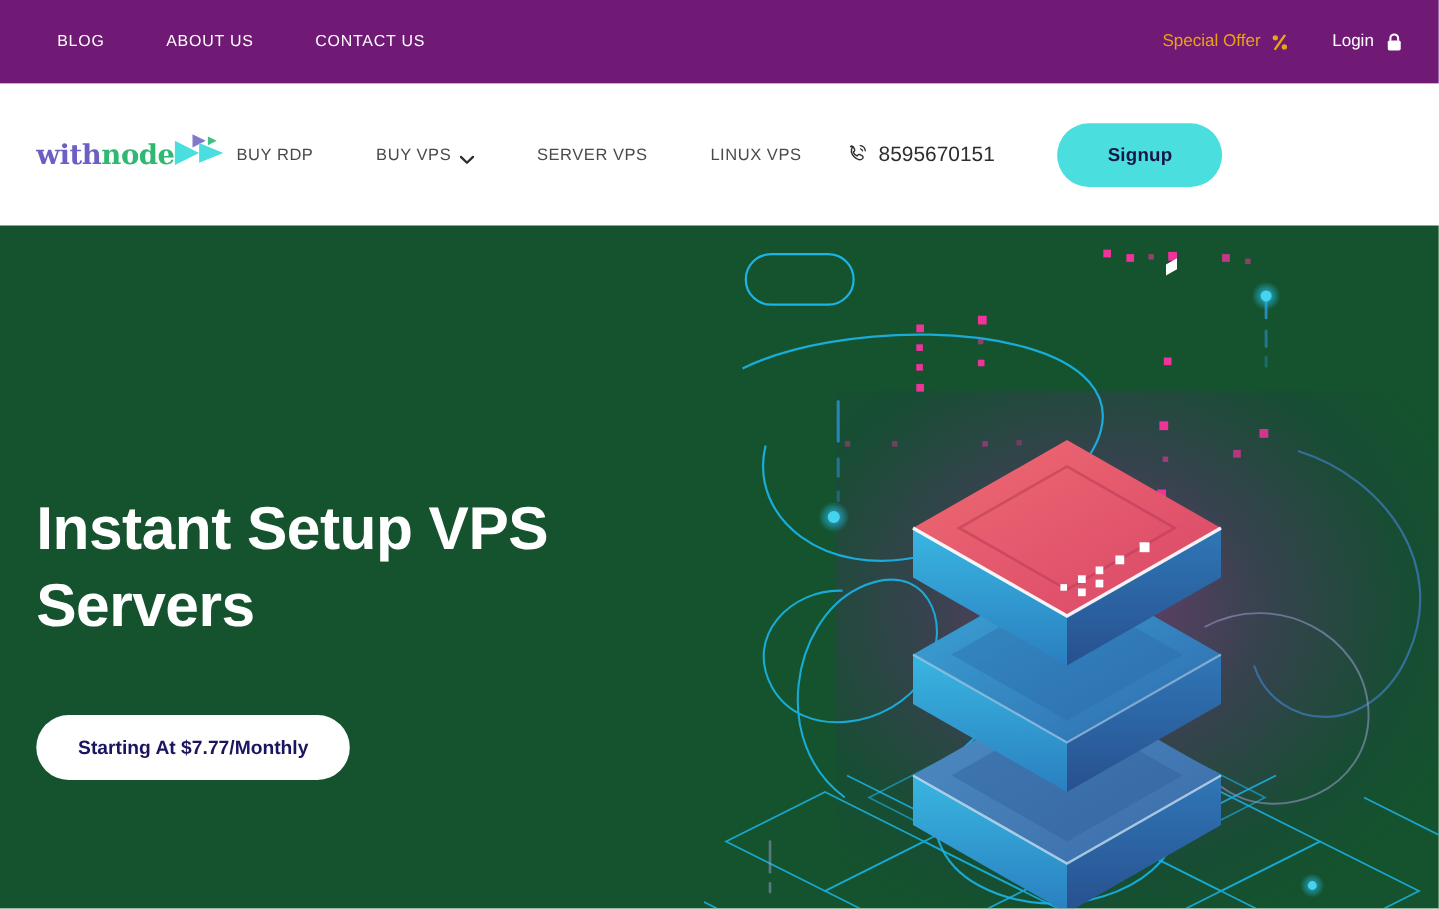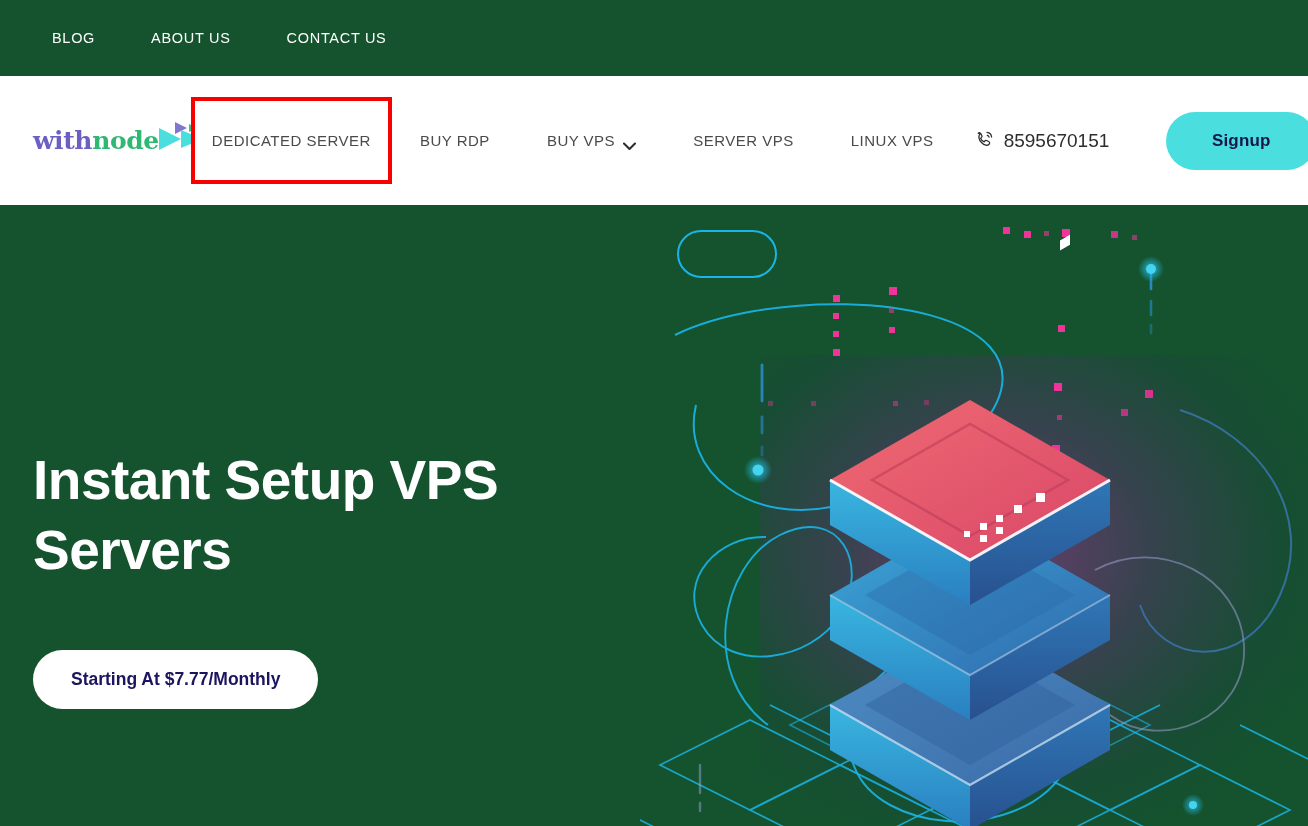--- a/index.html
+++ b/index.html
@@ -8,21 +8,21 @@
     width: 1308px; height: 826px;
     overflow: hidden;
     font-family: "Liberation Sans", sans-serif;
     background: #ffffff;
   }
   .page { position: relative; width: 1308px; height: 826px; overflow: hidden; }
 
   
   .topbar {
     position: absolute; left: 0; top: 0; width: 1308px; height: 76px;
-    background: #14532d;
+    background: #701a75;
     display: flex; align-items: center;
   }
   .topbar-left { display: flex; align-items: center; padding-left: 52px; gap: 0; }
   .topbar-link {
     color: #ffffff; font-size: 14.5px; letter-spacing: 0.7px;
     text-decoration: none; padding: 6px 0; margin-right: 56px;
     white-space: nowrap; cursor: pointer;
   }
   .topbar-link:last-child { margin-right: 0; }
   .topbar-right {
@@ -128,40 +128,58 @@
 </head>
 <body>
 
 <div class="page">
 
   <div class="topbar">
     <div class="topbar-left">
       <a class="topbar-link" href="#">BLOG</a>
       <a class="topbar-link" href="#">ABOUT US</a>
       <a class="topbar-link" href="#">CONTACT US</a>
+    </div>
+    <div class="topbar-right">
+      <div class="special-offer">
+        <span>Special Offer</span>
+        <span class="percent-icon">
+          <svg width="15" height="15" viewBox="0 0 16 16">
+            <circle cx="3.6" cy="3.6" r="2.6" fill="#e8a317"></circle>
+            <circle cx="12.4" cy="12.4" r="2.6" fill="#e8a317"></circle>
+            <rect x="6.8" y="-1" width="2.4" height="18" rx="1" transform="rotate(35 8 8)" fill="#e8a317"></rect>
+          </svg>
+        </span>
+      </div>
+      <div class="login-group">
+        <span>Login</span>
+        <span class="lock-icon">
+          <svg width="15" height="17" viewBox="0 0 15 17">
+            <path d="M4 7V4.8a3.5 3.5 0 0 1 7 0V7" fill="none" stroke="#ffffff" stroke-width="1.9"></path>
+            <rect x="1.6" y="6.8" width="11.8" height="9.2" rx="1.6" fill="#ffffff"></rect>
+          </svg>
+        </span>
+      </div>
     </div>
   </div>
 
   <div class="navbar">
     <div class="logo">
       <span class="logo-text"><span class="logo-elder">with</span><span class="logo-node">node</span></span>
       <span style="position:absolute;left:108px;top:-3px;">
         <svg width="72" height="44" viewBox="0 0 72 44">
           <path d="M18 10 L40 21 L18 32 Z" fill="#4adede"></path>
           <path d="M34 4 L46 10 L34 16 Z" fill="#6b5fc4" opacity="0.85"></path>
           <path d="M48 6 L56 10 L48 14 Z" fill="#2eb872" opacity="0.9"></path>
           <path d="M40 12 L62 21 L40 30 Z" fill="#4adede"></path>
         </svg>
       </span>
     </div>
 
     <div class="nav-items">
-      <div class="nav-item nav-dedicated">
-        <span>DEDICATED SERVER</span>
-      </div>
       <div class="nav-item nav-plain">
         <span>BUY RDP</span>
       </div>
       <div class="nav-item nav-plain">
         <span>BUY VPS</span>
         <span class="chev">
           <svg width="13" height="9" viewBox="0 0 13 9">
             <path d="M1 1.6 L6.5 7 L12 1.6" fill="none" stroke="#2d2d2d" stroke-width="2.1" stroke-linecap="round" stroke-linejoin="round"></path>
           </svg>
         </span>

